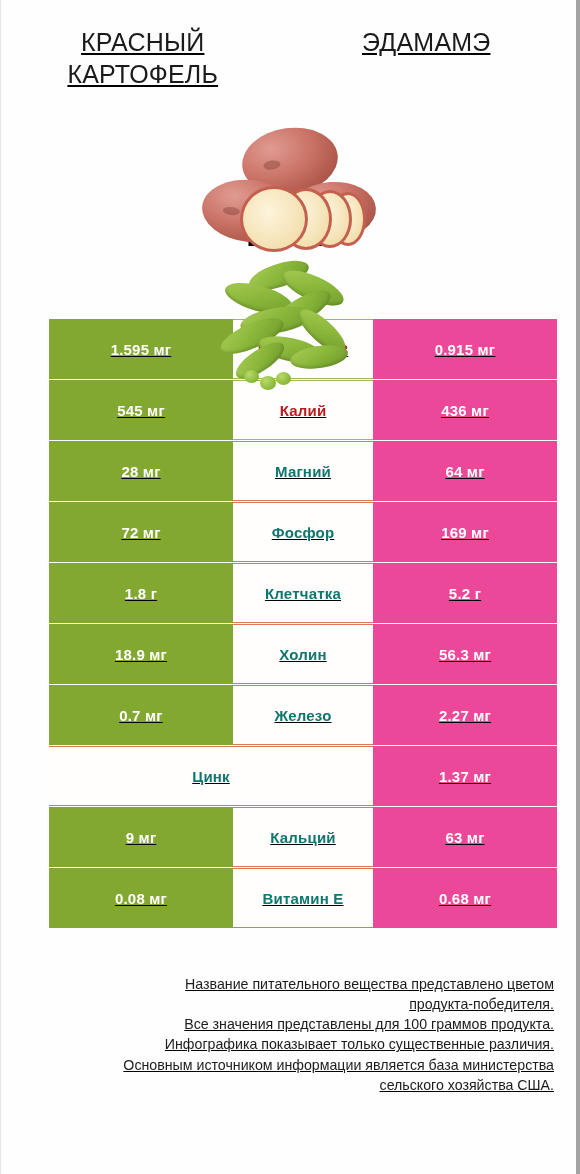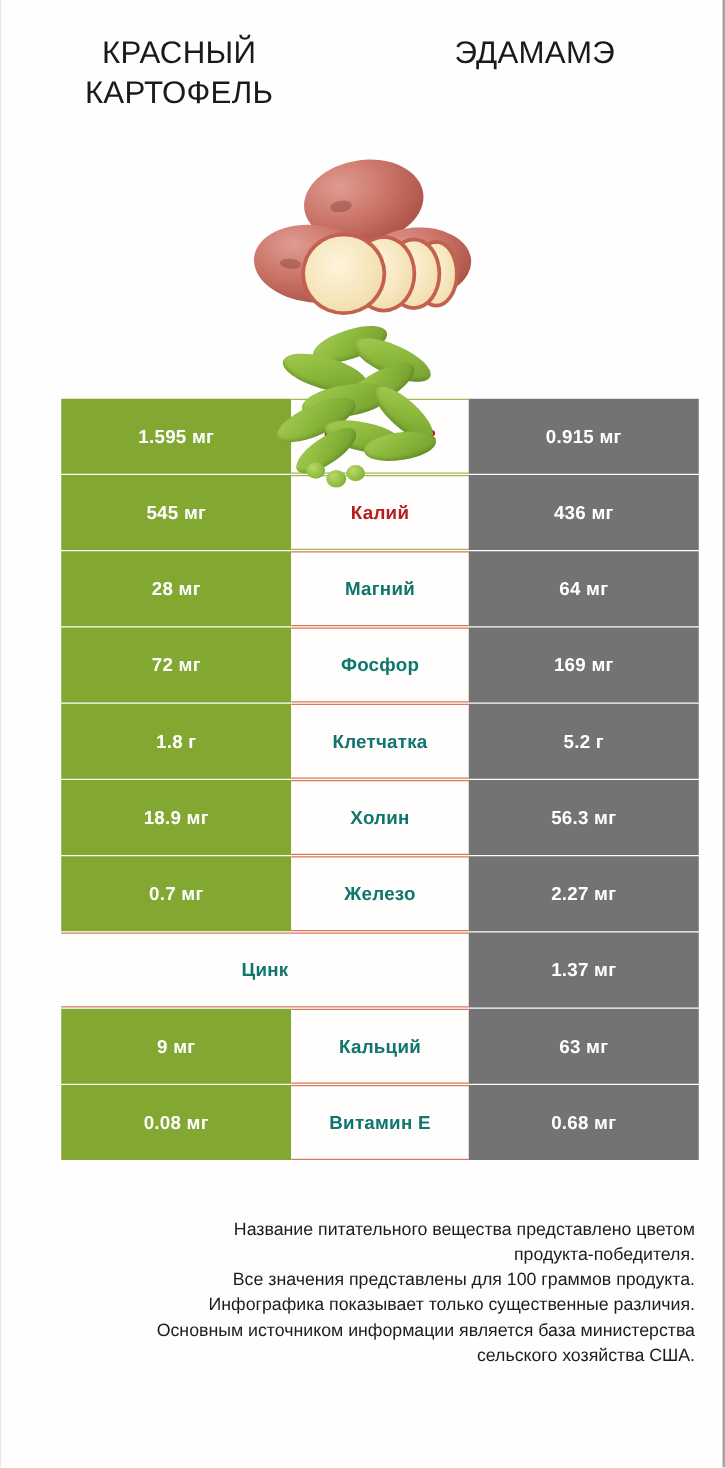--- a/index.html
+++ b/index.html
@@ -11,21 +11,22 @@
     font-family: "Liberation Sans", sans-serif;
     overflow: hidden;
   }
 
   .page {
     position: relative;
     width: 580px;
     height: 1174px;
     background: #fefefe;
     border-left: 1px solid #e8e8e8;
-    border-right: 2px solid #a3a3a3;
+    border-right: 4px solid #a3a3a3;
+    text-decoration: underline;
   }
 
   
   .header {
     display: flex;
     padding: 26px 18px 0 18px;
     height: 120px;
   }
   .title-block {
     width: 50%;
@@ -132,21 +133,21 @@
     justify-content: center;
     font-size: 15px;
     font-weight: 700;
     letter-spacing: .2px;
   }
   .cell-left, .cell-right {
     width: 184px;
     color: #ffffff;
   }
   .cell-left  { background: #82a832; }
-  .cell-right { background: #737373; }
+  .cell-right { background: #ec4899; }
   .cell-mid {
     flex: 1;
     background: #fffefd;
     font-size: 15px;
     font-weight: 700;
   }
   .row.win-left  .cell-mid { color: #b91c1c; border-top: 1px solid #9cbb55; border-bottom: 1px solid #9cbb55; }
   .row.win-right .cell-mid { color: #0f766e; border-top: 1px solid #d9795a; border-bottom: 1px solid #d9795a; }
 
   

